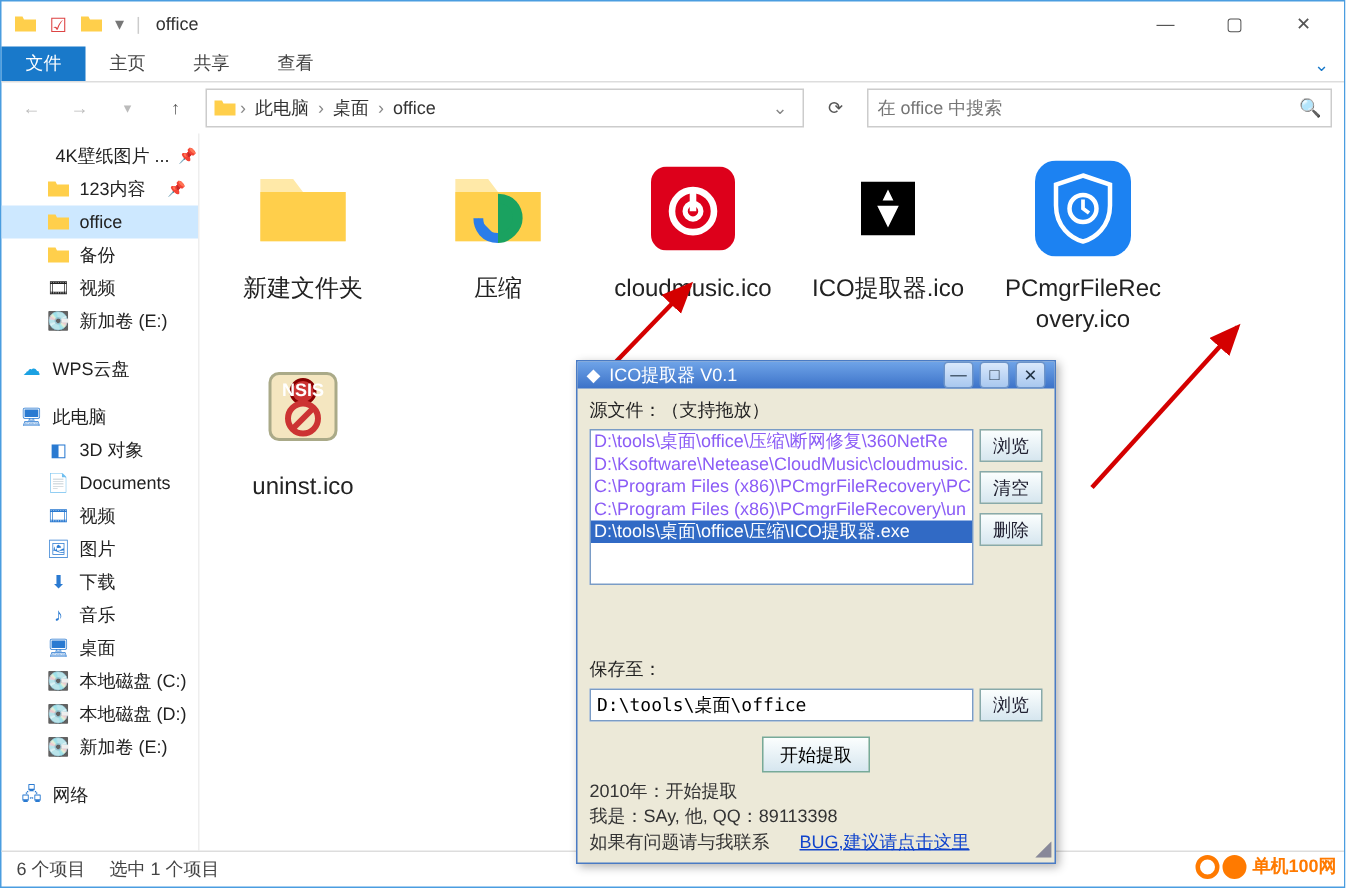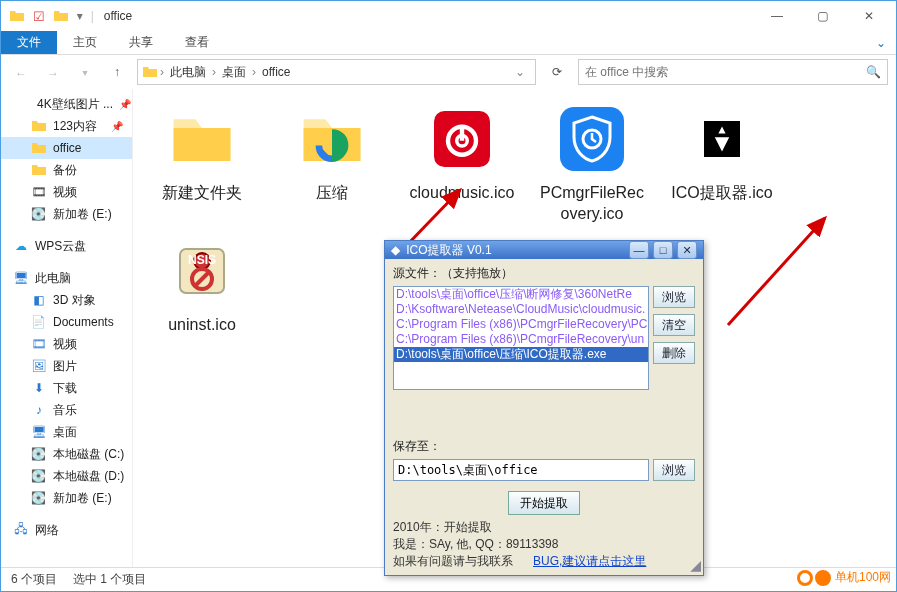--- a/index.html
+++ b/index.html
@@ -50,21 +50,21 @@
 .btn{width:42px;height:22px;border:1px solid #8aa;background:linear-gradient(#fbfefe,#d6e6ef);display:flex;align-items:center;justify-content:center;color:#223;font-size:12px;cursor:pointer}
 .saveto{display:flex;gap:4px;align-items:center}
 .saveto input{flex:1;height:22px;border:1px solid #7a9cc6;padding:0 4px;font-family:SimSun,monospace;font-size:12px}
 .bigbtn{width:72px;height:24px;margin:6px auto 0;border:1px solid #7a9;background:linear-gradient(#fbfefe,#d6e6ef);display:flex;align-items:center;justify-content:center;font-size:12px}
 .footer{font-size:12px;color:#333;line-height:1.4;margin-top:auto}
 .footer .link{color:#14c;text-decoration:underline}
 .resizer{position:absolute;right:2px;bottom:2px;color:#889;font-size:14px}
 
 .arrow{position:absolute;pointer-events:none}
 
-.wm{position:absolute;right:6px;bottom:6px;display:flex;align-items:center;gap:4px;color:#ff7a00;font-size:16px;font-weight:normal}
+.wm{position:absolute;right:6px;bottom:6px;display:flex;align-items:center;gap:4px;color:#ff7a00;font-size:16px;font-weight:bold}
 .wm .dots{display:flex;gap:2px}
 .wm .dot{width:16px;height:16px;border:3px solid #ff7a00;border-radius:50%}
 .wm .dot.fill{background:#ff7a00}
 </style>
 </head>
 <body>
 
 <div class="window">
   <div class="titlebar">
     <div class="sysicons">
@@ -252,37 +252,37 @@
               <rect width="64" height="64" rx="12" fill="#dd001b"></rect>
               <circle cx="32" cy="34" r="16" fill="none" stroke="#fff" stroke-width="5"></circle>
               <path d="M32 18v16" stroke="#fff" stroke-width="5"></path>
               <circle cx="32" cy="34" r="6" fill="none" stroke="#fff" stroke-width="4"></circle>
             </svg>
           </div>
         <div class="label">cloudmusic.ico</div>
       </div>
       <div class="fileitem">
         <div class="thumb">
+            <svg viewBox="0 0 40 40" width="36" height="36">
+              <rect width="40" height="40" fill="#000"></rect>
+              <path d="M20 6l4 8h-8zM12 18h16l-8 16z" fill="#fff"></path>
+            </svg>
+          </div>
+        <div class="label">ICO提取器.ico</div>
+      </div>
+      <div class="fileitem">
+        <div class="thumb">
             <svg viewBox="0 0 64 64" width="64" height="64">
               <rect width="64" height="64" rx="14" fill="#1c82f2"></rect>
               <path d="M32 10l18 6v14c0 14-10 22-18 24-8-2-18-10-18-24V16z" fill="none" stroke="#fff" stroke-width="3"></path>
               <circle cx="32" cy="32" r="9" fill="none" stroke="#fff" stroke-width="3"></circle>
               <path d="M32 26v6l4 3" stroke="#fff" stroke-width="2.5" fill="none"></path>
             </svg>
           </div>
         <div class="label">PCmgrFileRecovery.ico</div>
-      </div>
-      <div class="fileitem">
-        <div class="thumb">
-            <svg viewBox="0 0 40 40" width="36" height="36">
-              <rect width="40" height="40" fill="#000"></rect>
-              <path d="M20 6l4 8h-8zM12 18h16l-8 16z" fill="#fff"></path>
-            </svg>
-          </div>
-        <div class="label">ICO提取器.ico</div>
       </div>
       <div class="fileitem">
         <div class="thumb">
             <svg viewBox="0 0 48 48" width="48" height="48">
               <rect x="2" y="2" width="44" height="44" rx="6" fill="#f4e6c0" stroke="#aa8" stroke-width="2"></rect>
               <circle cx="24" cy="14" r="8" fill="#c33" stroke="#800" stroke-width="2"></circle>
               <text x="24" y="17" text-anchor="middle" fill="#fff" font-size="6" font-weight="bold">NSIS</text>
               <circle cx="24" cy="32" r="10" fill="none" stroke="#c33" stroke-width="4"></circle>
               <line x1="17" y1="39" x2="31" y2="25" stroke="#c33" stroke-width="4"></line>
             </svg>

